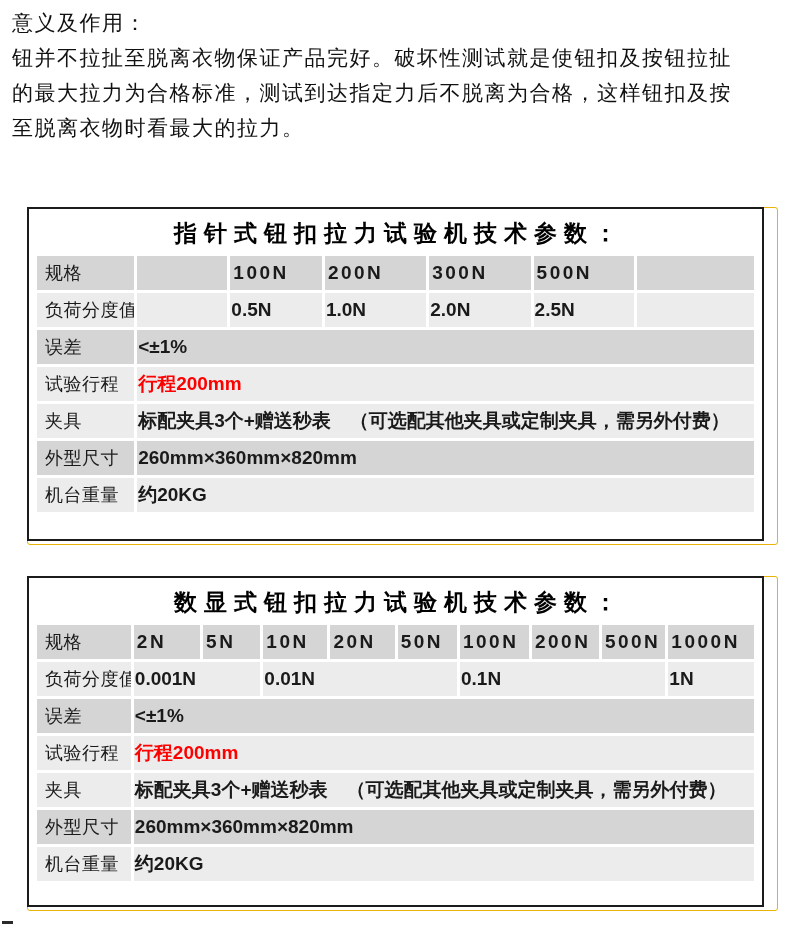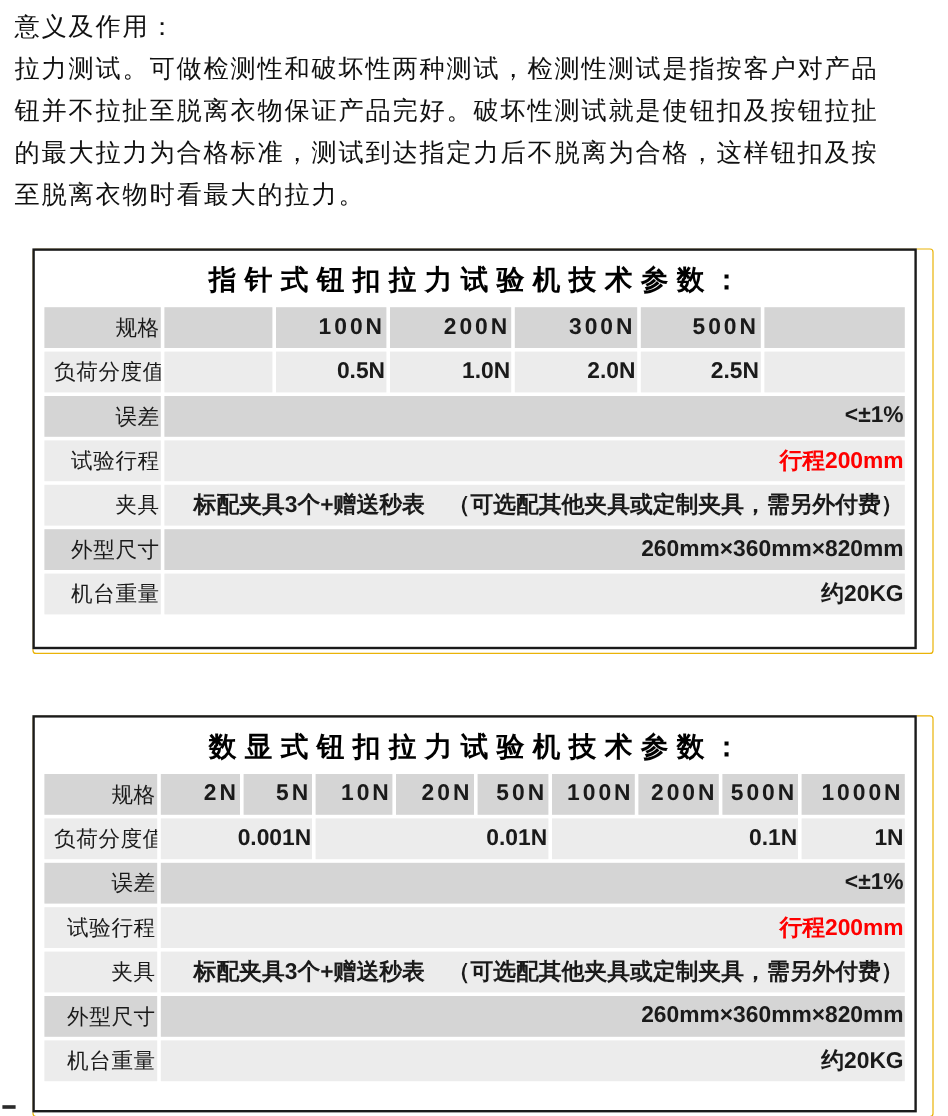--- a/index.html
+++ b/index.html
@@ -12,54 +12,53 @@
   
   #intro { position:absolute; left:12px; top:5px; width:772px;
            font-size:21px; line-height:35px; letter-spacing:1.5px; color:#111; }
   #intro .line { white-space:nowrap; }
   #intro .indent { padding-left:74px; }
 
   
   .tbl-frame { position:absolute; left:27px; width:749px;
                border:1px solid #eab308; border-radius:3px; background:#fff; }
   #frame-pointer { top:207px; height:336px; }
-  #frame-digital { top:576px; height:333px;margin-top:20px; }
+  #frame-digital { top:576px; height:333px; }
 
   .tbl-box { box-sizing:border-box; width:737px; margin:-1px 0 0 -1px;
              border:2px solid #1b1b1b; background:#ffffff; }
   #box-pointer { height:334px; }
   #box-digital { height:331px; }
 
   .tbl-title { text-align:center; font-weight:bold; font-size:23px;
                letter-spacing:7px; text-indent:7px; color:#000;
                padding:10px 0 6px 0; line-height:28px; }
 
   table.spec-table { width:calc(100% - 10px); margin:0 5px;
                      border-collapse:separate; border-spacing:3px;
                      table-layout:fixed; }
   td { height:32px; font-size:19px; color:#1a1a1a; overflow:hidden; }
-  td.lbl { text-align:right; padding-left:8px; font-size:18px;
+  td.lbl { text-align:left; padding-left:8px; font-size:18px;
            font-weight:normal; white-space:nowrap; letter-spacing:0.5px; }
-  td.val { text-align:right; font-weight:bold; white-space:nowrap; }
+  td.val { text-align:left; font-weight:bold; white-space:nowrap; }
   td.spec { letter-spacing:2.5px; text-indent:2px; }
   .dark  { background:#d5d5d5; }
   .light { background:#ececec; }
 
   
   #edge-mark { position:absolute; left:2px; top:921px; width:11px; height:3px; background:#2a2a2a; }
 </style>
 </head>
 <body>
 
 <div id="page">
 
   <div id="intro">
     <div class="line">意义及作用：</div>
     <div id="intro-para">
-        <div class="line">拉力测试。可做检测性和破坏性两种测试，检测性测试是指按客户对产品</div>
         <div class="line">钮并不拉扯至脱离衣物保证产品完好。破坏性测试就是使钮扣及按钮拉扯</div>
         <div class="line">的最大拉力为合格标准，测试到达指定力后不脱离为合格，这样钮扣及按</div>
         <div class="line">至脱离衣物时看最大的拉力。</div>
       </div>
   </div>
 
   <div class="tbl-frame" id="frame-pointer">
     <div class="tbl-box" id="box-pointer">
       <div class="tbl-title">指针式钮扣拉力试验机技术参数：</div>
       <table class="spec-table">

